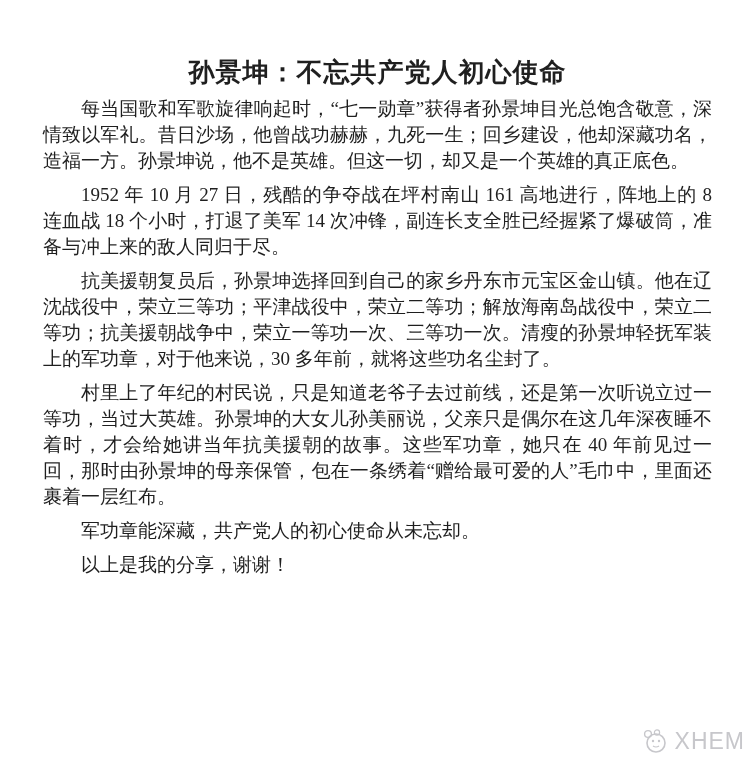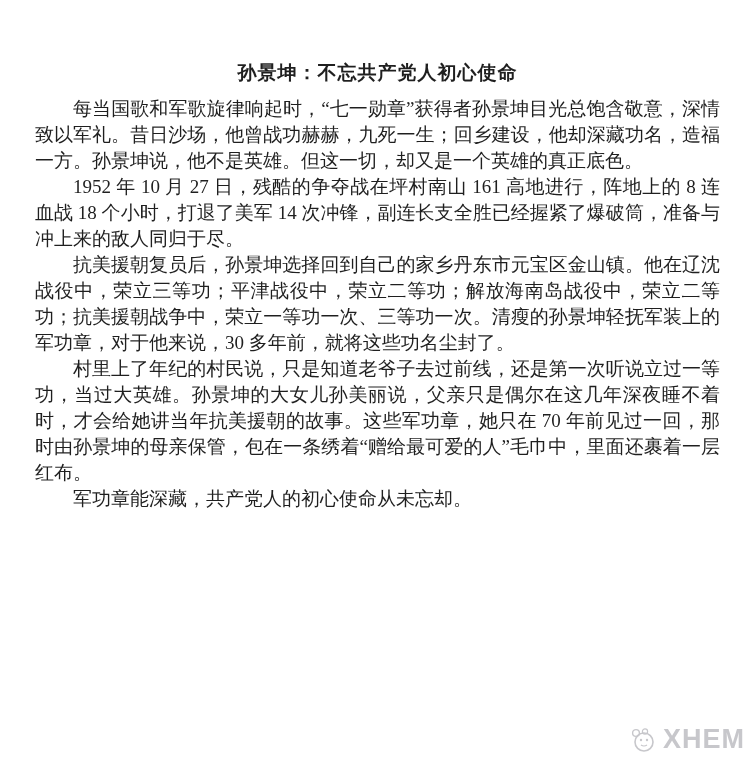--- a/index.html
+++ b/index.html
@@ -16,29 +16,29 @@
     color: #1f1f1f;
   }
   .page {
     box-sizing: border-box;
     width: 755px;
     height: 765px;
     padding: 58px 35px 0 35px;
     position: relative;
   }
   .article-title {
-    font-size: 19px;
+    font-size: 26px;
     font-weight: bold;
     text-align: center;
     line-height: 30px;
     margin: 0 0 8px 0;
     letter-spacing: 1px;
   }
   .body-text p {
-    margin: 0;
+    margin: 8px;
     font-size: 19px;
     line-height: 26px;
     text-align: justify;
     text-justify: inter-ideograph;
     text-indent: 2em;
   }
   .source {
     margin-top: 26px;
     font-size: 19px;
     line-height: 26px;
@@ -51,39 +51,40 @@
     bottom: 10px;
     display: flex;
     align-items: center;
     gap: 5px;
     color: #c7c7cb;
   }
   .wm-icon svg {
     display: block;
   }
   .wm-text {
-    font-size: 27px;
-    font-weight: bold;
+    font-size: 23px;
+    font-weight: normal;
     letter-spacing: 1px;
     font-family: "Liberation Sans", sans-serif;
   }
 </style>
 </head>
 <body>
 
 <div class="page">
 
   <h1 class="article-title"><span>孙景坤：不忘共产党人初心使命</span></h1>
 
   <div class="body-text">
     <p>每当国歌和军歌旋律响起时，“七一勋章”获得者孙景坤目光总饱含敬意，深情致以军礼。昔日沙场，他曾战功赫赫，九死一生；回乡建设，他却深藏功名，造福一方。孙景坤说，他不是英雄。但这一切，却又是一个英雄的真正底色。</p>
     <p>1952 年 10 月 27 日，残酷的争夺战在坪村南山 161 高地进行，阵地上的 8 连血战 18 个小时，打退了美军 14 次冲锋，副连长支全胜已经握紧了爆破筒，准备与冲上来的敌人同归于尽。</p>
     <p>抗美援朝复员后，孙景坤选择回到自己的家乡丹东市元宝区金山镇。他在辽沈战役中，荣立三等功；平津战役中，荣立二等功；解放海南岛战役中，荣立二等功；抗美援朝战争中，荣立一等功一次、三等功一次。清瘦的孙景坤轻抚军装上的军功章，对于他来说，30 多年前，就将这些功名尘封了。</p>
-    <p>村里上了年纪的村民说，只是知道老爷子去过前线，还是第一次听说立过一等功，当过大英雄。孙景坤的大女儿孙美丽说，父亲只是偶尔在这几年深夜睡不着时，才会给她讲当年抗美援朝的故事。这些军功章，她只在 70 年前见过一回，那时由孙景坤的母亲保管，包在一条绣着“赠给最可爱的人”毛巾中，里面还裹着一层红布。</p>
+    <p>村里上了年纪的村民说，只是知道老爷子去过前线，还是第一次听说立过一等功，当过大英雄。孙景坤的大女儿孙美丽说，父亲只是偶尔在这几年深夜睡不着时，才会给她讲当年抗美援朝的故事。这些军功章，她只在 40 年前见过一回，那时由孙景坤的母亲保管，包在一条绣着“赠给最可爱的人”毛巾中，里面还裹着一层红布。</p>
     <p>军功章能深藏，共产党人的初心使命从未忘却。</p>
+    <p>以上是我的分享，谢谢！</p>
   </div>
 
   <div class="watermark">
     <span class="wm-icon">
       <svg width="30" height="28" viewBox="0 0 30 28" fill="none" xmlns="http://www.w3.org/2000/svg">
         <circle cx="16" cy="16" r="9" stroke="#c7c7cb" stroke-width="1.6" fill="none"></circle>
         <circle cx="8" cy="7" r="3.4" stroke="#c7c7cb" stroke-width="1.4" fill="none"></circle>
         <circle cx="17" cy="5.5" r="2.6" stroke="#c7c7cb" stroke-width="1.2" fill="none"></circle>
         <circle cx="13" cy="14" r="1.2" fill="#c7c7cb"></circle>
         <circle cx="19" cy="14" r="1.2" fill="#c7c7cb"></circle>

